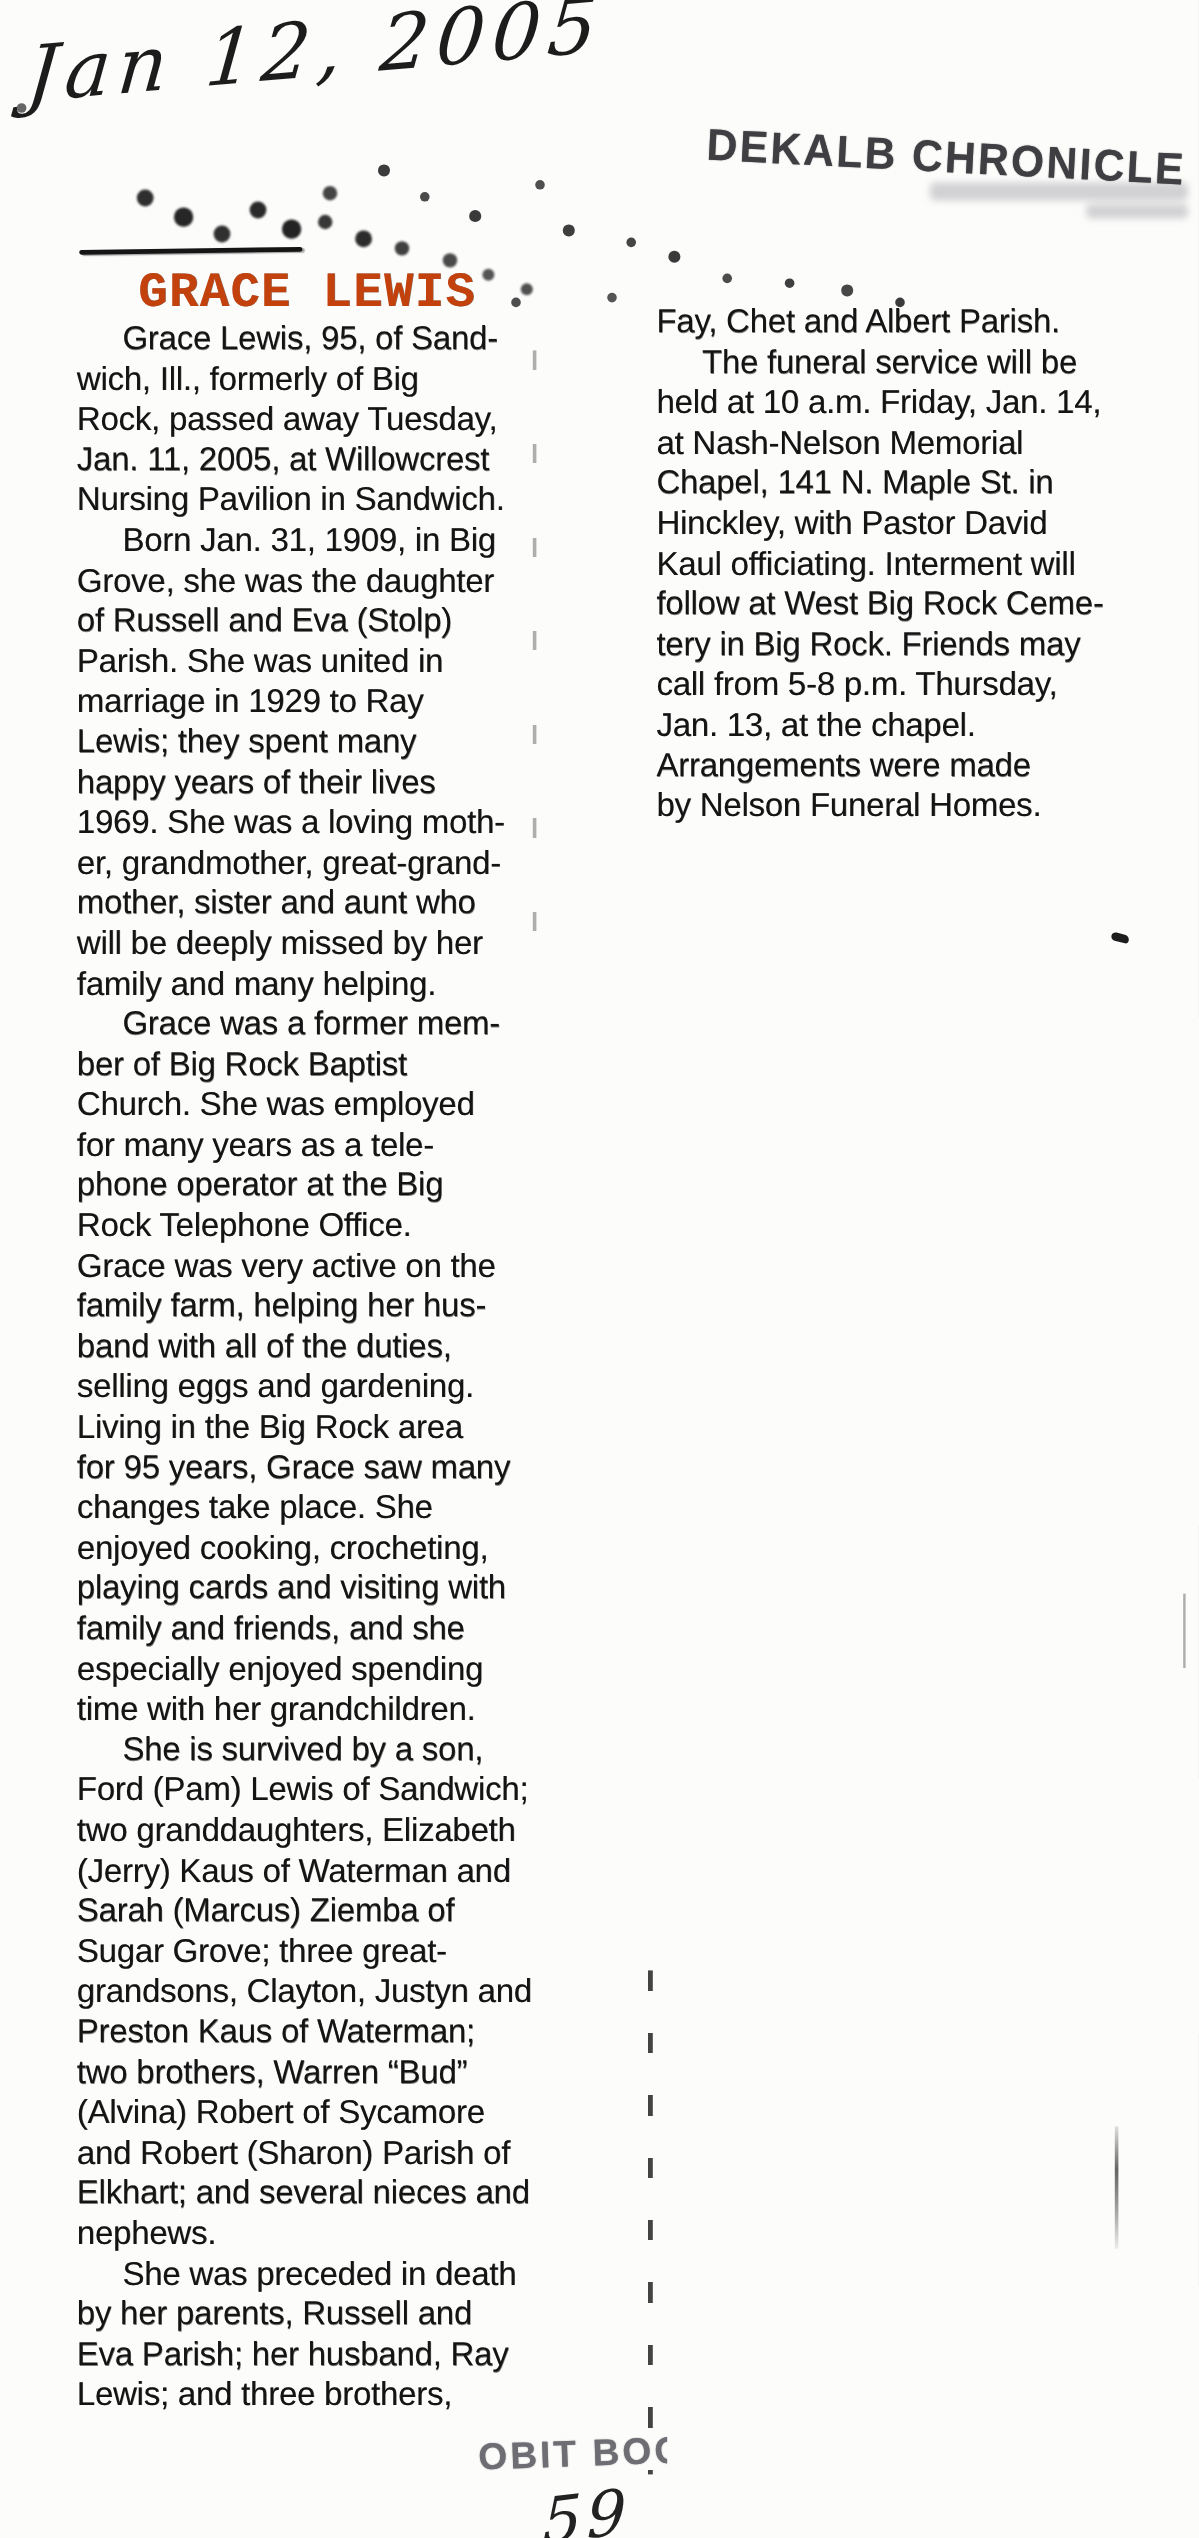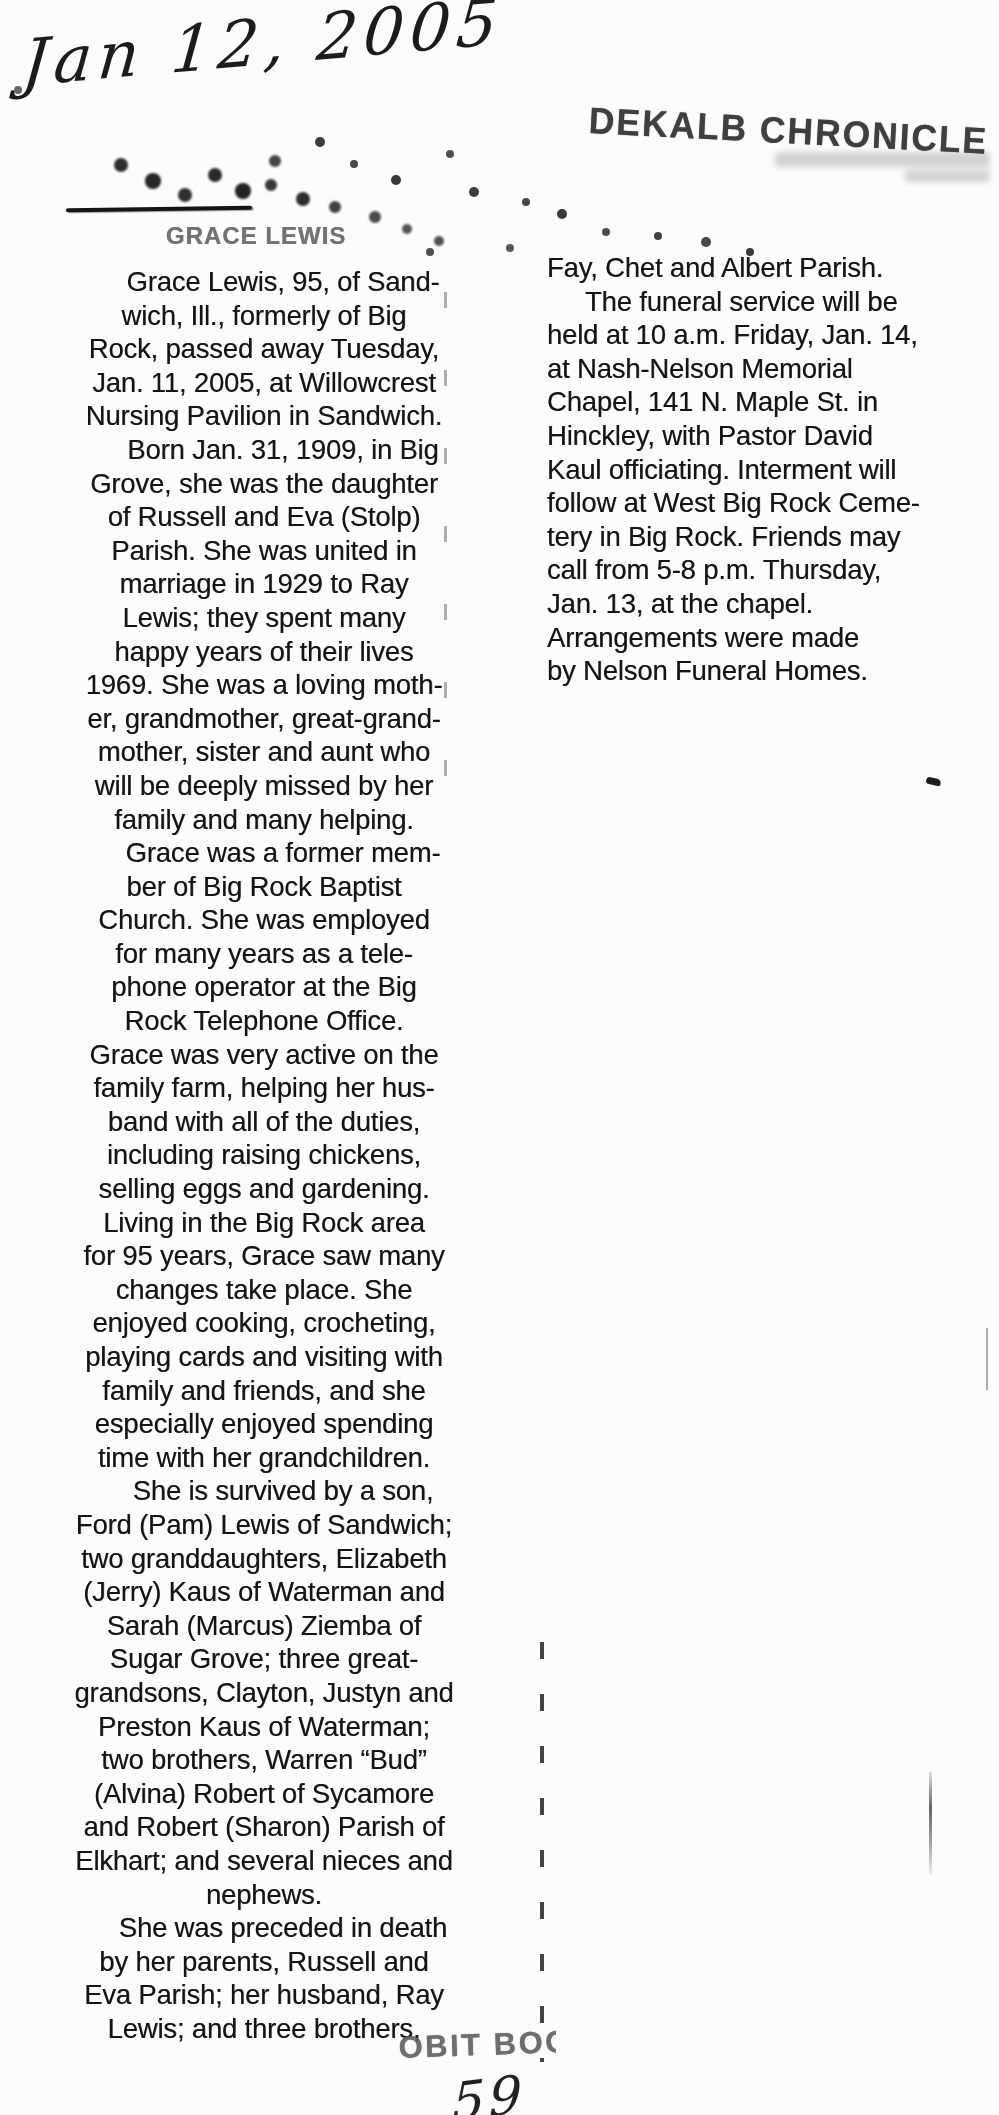--- a/index.html
+++ b/index.html
@@ -51,27 +51,27 @@
       404px 226px 0 2px #555, 436px 238px 0 2px #505050;
   }
   .headline-underline{
     position:absolute;left:66px;top:207px;width:186px;height:4px;
     background:#151515;transform:rotate(-.8deg);border-radius:2px;
     box-shadow:2px 1px 1px rgba(20,20,20,.4);
   }
   
   .headline{
     position:absolute;left:60px;top:222px;width:392px;
-    text-align:center;font-size:24px;font-weight:700;letter-spacing:1px;
-    color:#737373;text-shadow:.4px .4px 0 rgba(10,10,10,.5);
+    text-align:center;font-size:41px;font-weight:700;letter-spacing:1px;
+    color:#c2410c;text-shadow:.4px .4px 0 rgba(10,10,10,.5);font-family:Liberation Mono, monospace;
   }
   .col{position:absolute;font-size:27.5px;line-height:33.6px;
     color:#141414;text-shadow:.35px .35px 0 rgba(20,20,20,.55);
     letter-spacing:-.2px;}
-  .col-left{left:64px;top:265px;width:400px;text-align:center;}
+  .col-left{left:64px;top:265px;width:400px;}
   .col-right{left:547px;top:240px;width:410px;margin-top:11px;}
   .line{white-space:nowrap;height:33.6px;}
   .para.indent .line.first{padding-left:38px;}
   
   .edge-dashes-light{
     position:absolute;left:444px;top:292px;width:3px;height:520px;
     background:repeating-linear-gradient(to bottom,
       rgba(110,110,110,.55) 0 16px, transparent 16px 78px);
   }
   .edge-dashes-dark{
@@ -151,21 +151,20 @@
       <div class="para indent">
         <div class="line first">Grace was a former mem-</div>
         <div class="line">ber of Big Rock Baptist</div>
         <div class="line">Church. She was employed</div>
         <div class="line">for many years as a tele-</div>
         <div class="line">phone operator at the Big</div>
         <div class="line">Rock Telephone Office.</div>
         <div class="line">Grace was very active on the</div>
         <div class="line">family farm, helping her hus-</div>
         <div class="line">band with all of the duties,</div>
-        <div class="line">including raising chickens,</div>
         <div class="line">selling eggs and gardening.</div>
         <div class="line">Living in the Big Rock area</div>
         <div class="line">for 95 years, Grace saw many</div>
         <div class="line">changes take place. She</div>
         <div class="line">enjoyed cooking, crocheting,</div>
         <div class="line">playing cards and visiting with</div>
         <div class="line">family and friends, and she</div>
         <div class="line">especially enjoyed spending</div>
         <div class="line">time with her grandchildren.</div>
       </div>

